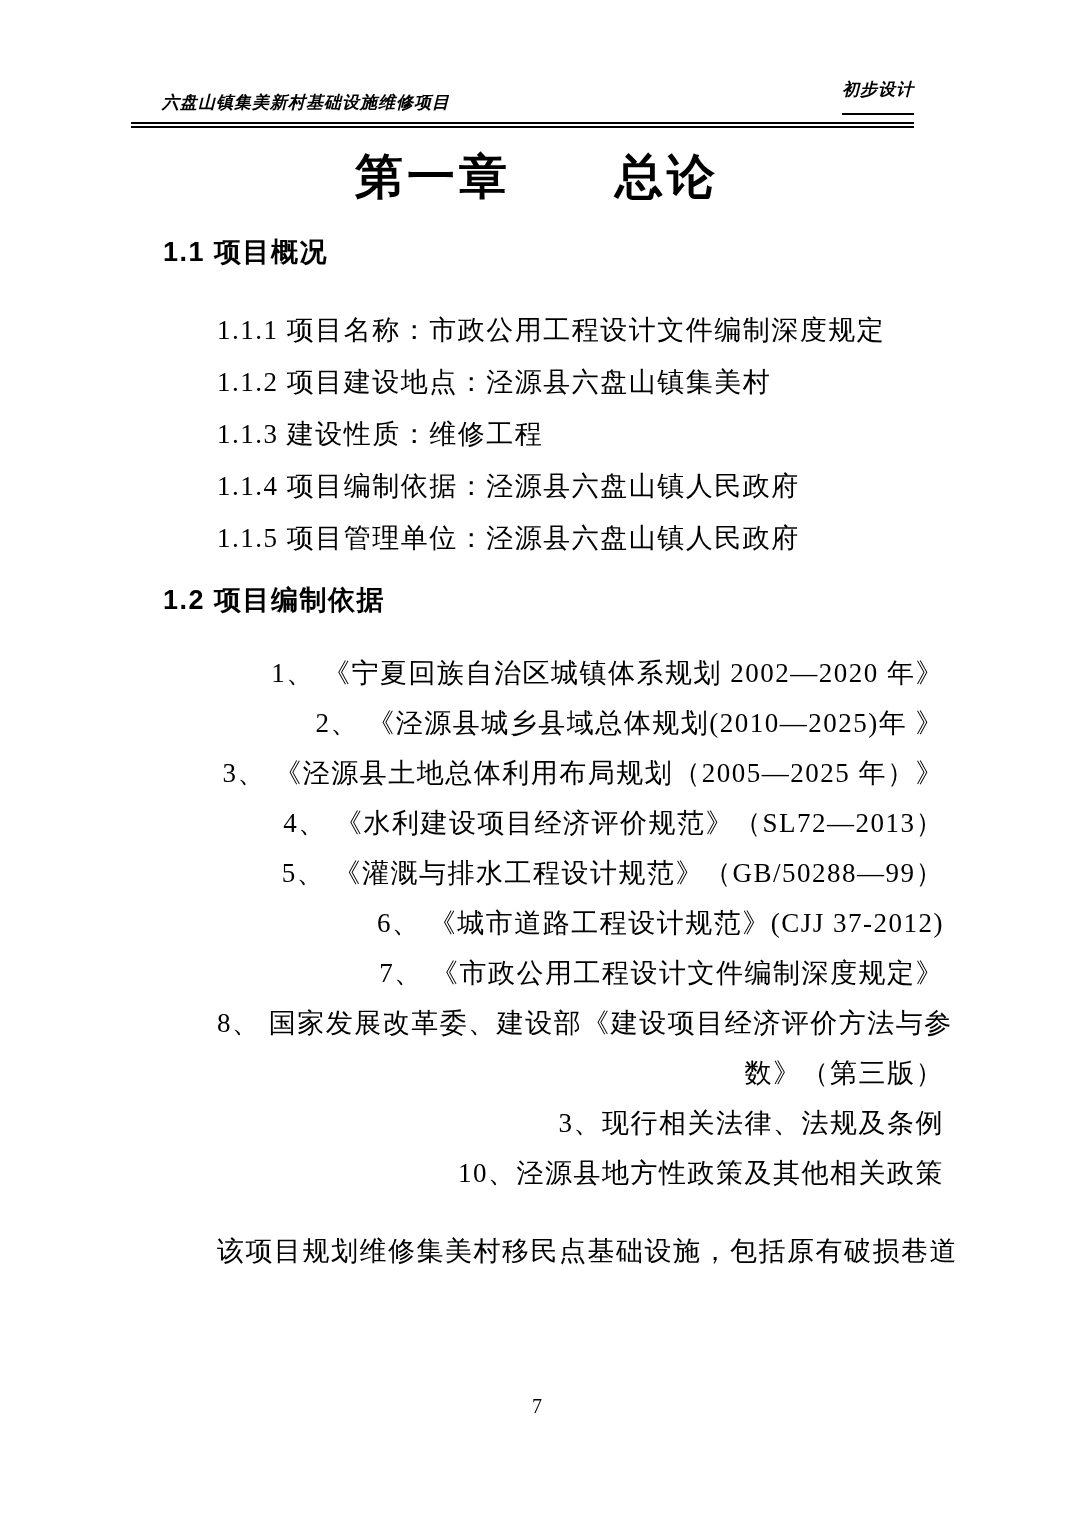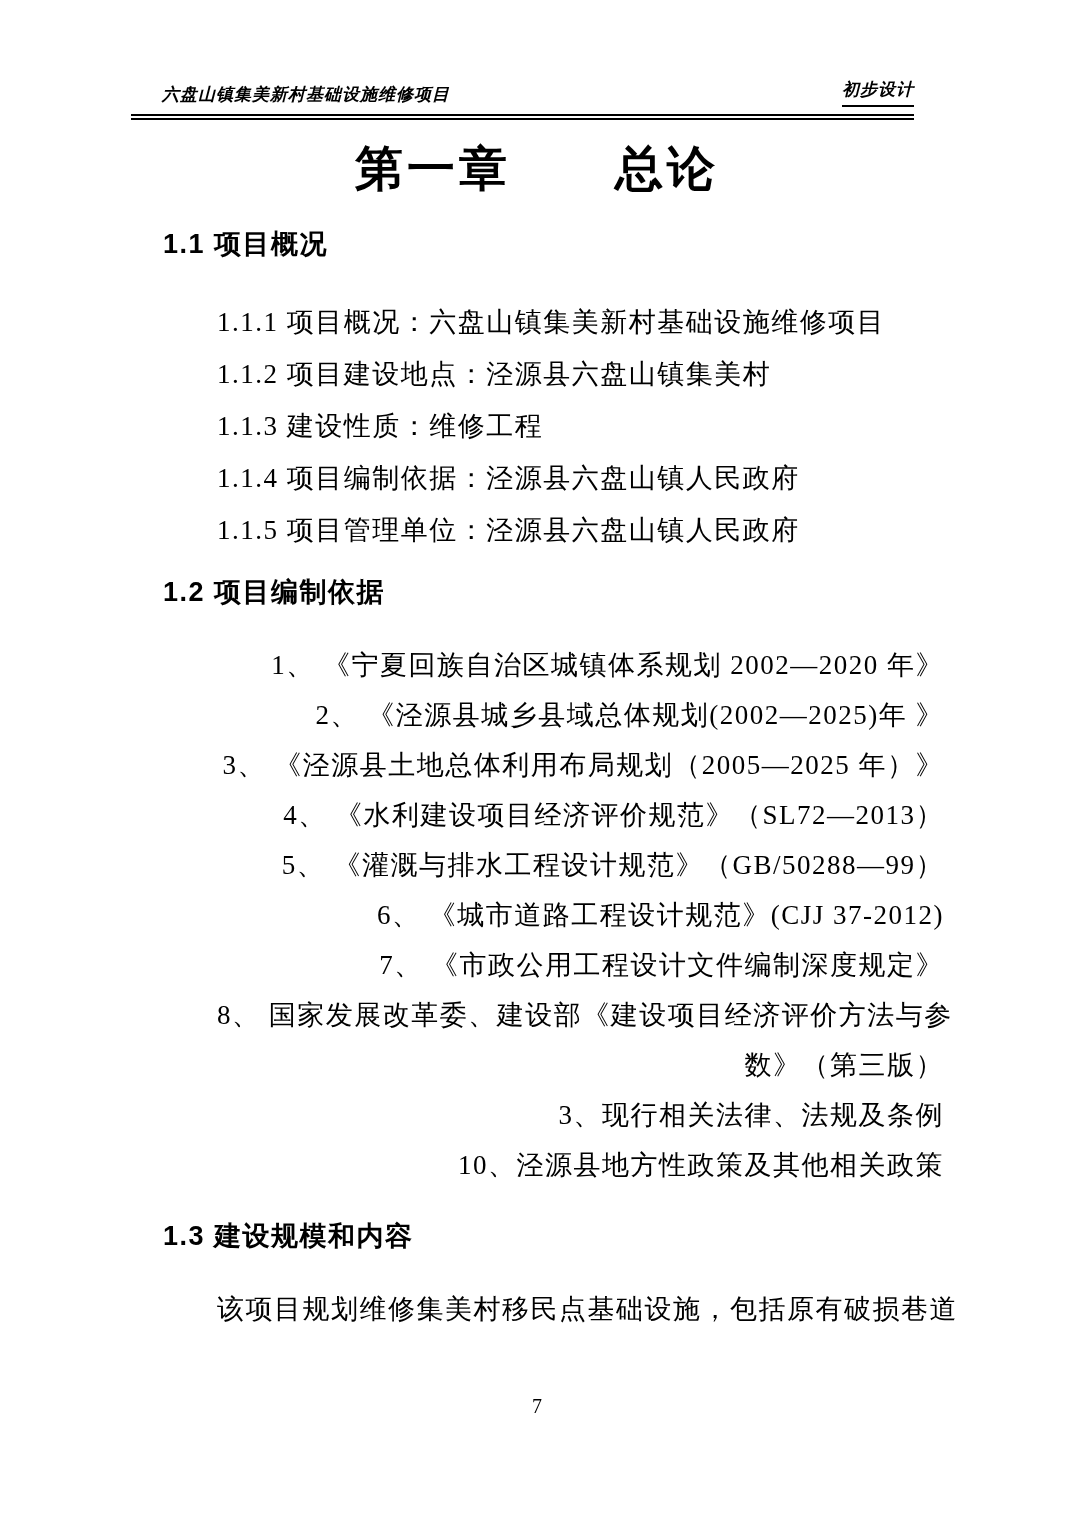--- a/index.html
+++ b/index.html
@@ -30,21 +30,21 @@
   .hdr-left, .hdr-right {
     font-family: "Liberation Serif", "DejaVu Serif", serif;
     font-style: italic;
     font-weight: bold;
     font-size: 17px;
     letter-spacing: 1px;
     line-height: 24px;
     white-space: nowrap;
   }
   .hdr-left { margin-left: 31px; }
-  .hdr-right { border-bottom: 2px solid #000000; padding-bottom: 3px; }
+  .hdr-right { border-bottom: 2px solid #000000; padding-bottom: 11px; }
   
   .chapter {
     margin: 18px 0 0 0;
     text-align: center;
     font-family: "Liberation Sans", "DejaVu Sans", sans-serif;
     font-weight: bold;
     font-size: 48px;
     line-height: 62px;
     letter-spacing: 4px;
     white-space: pre;
@@ -101,42 +101,41 @@
 
   <div class="hdr">
     <span class="hdr-left">六盘山镇集美新村基础设施维修项目</span>
     <span class="hdr-right">初步设计</span>
   </div>
 
   <h1 class="chapter">第一章　　总论</h1>
 
   <h2 class="sec-heading h-s1">1.1 项目概况</h2>
   <div class="items s1">
-    <p class="line indent">1.1.1 项目概况：六盘山镇集美新村基础设施维修项目</p>
+    <p class="line indent">1.1.1 项目名称：市政公用工程设计文件编制深度规定</p>
     <p class="line indent">1.1.2 项目建设地点：泾源县六盘山镇集美村</p>
     <p class="line indent">1.1.3 建设性质：维修工程</p>
     <p class="line indent">1.1.4 项目编制依据：泾源县六盘山镇人民政府</p>
     <p class="line indent">1.1.5 项目管理单位：泾源县六盘山镇人民政府</p>
   </div>
 
   <h2 class="sec-heading h-s2">1.2 项目编制依据</h2>
   <div class="items s2">
     <p class="line indent">1、 《宁夏回族自治区城镇体系规划 2002—2020 年》</p>
-    <p class="line indent">2、 《泾源县城乡县域总体规划(2002—2025)年 》</p>
+    <p class="line indent">2、 《泾源县城乡县域总体规划(2010—2025)年 》</p>
     <p class="line indent">3、 《泾源县土地总体利用布局规划（2005—2025 年）》</p>
     <p class="line indent">4、 《水利建设项目经济评价规范》（SL72—2013）</p>
     <p class="line indent">5、 《灌溉与排水工程设计规范》（GB/50288—99）</p>
     <p class="line indent">6、 《城市道路工程设计规范》(CJJ 37-2012)</p>
     <p class="line indent">7、 《市政公用工程设计文件编制深度规定》</p>
     <p class="line indent">8、 国家发展改革委、建设部《建设项目经济评价方法与参</p>
     <p class="line no-indent">数》（第三版）</p>
     <p class="line indent">3、现行相关法律、法规及条例</p>
     <p class="line indent">10、泾源县地方性政策及其他相关政策</p>
   </div>
 
-  <h2 class="sec-heading h-s3">1.3 建设规模和内容</h2>
   <p class="para indent">该项目规划维修集美村移民点基础设施，包括原有破损巷道</p>
 
   <div class="footer">
     <span>7</span>
   </div>
 
 </div>
 
 </body></html>

